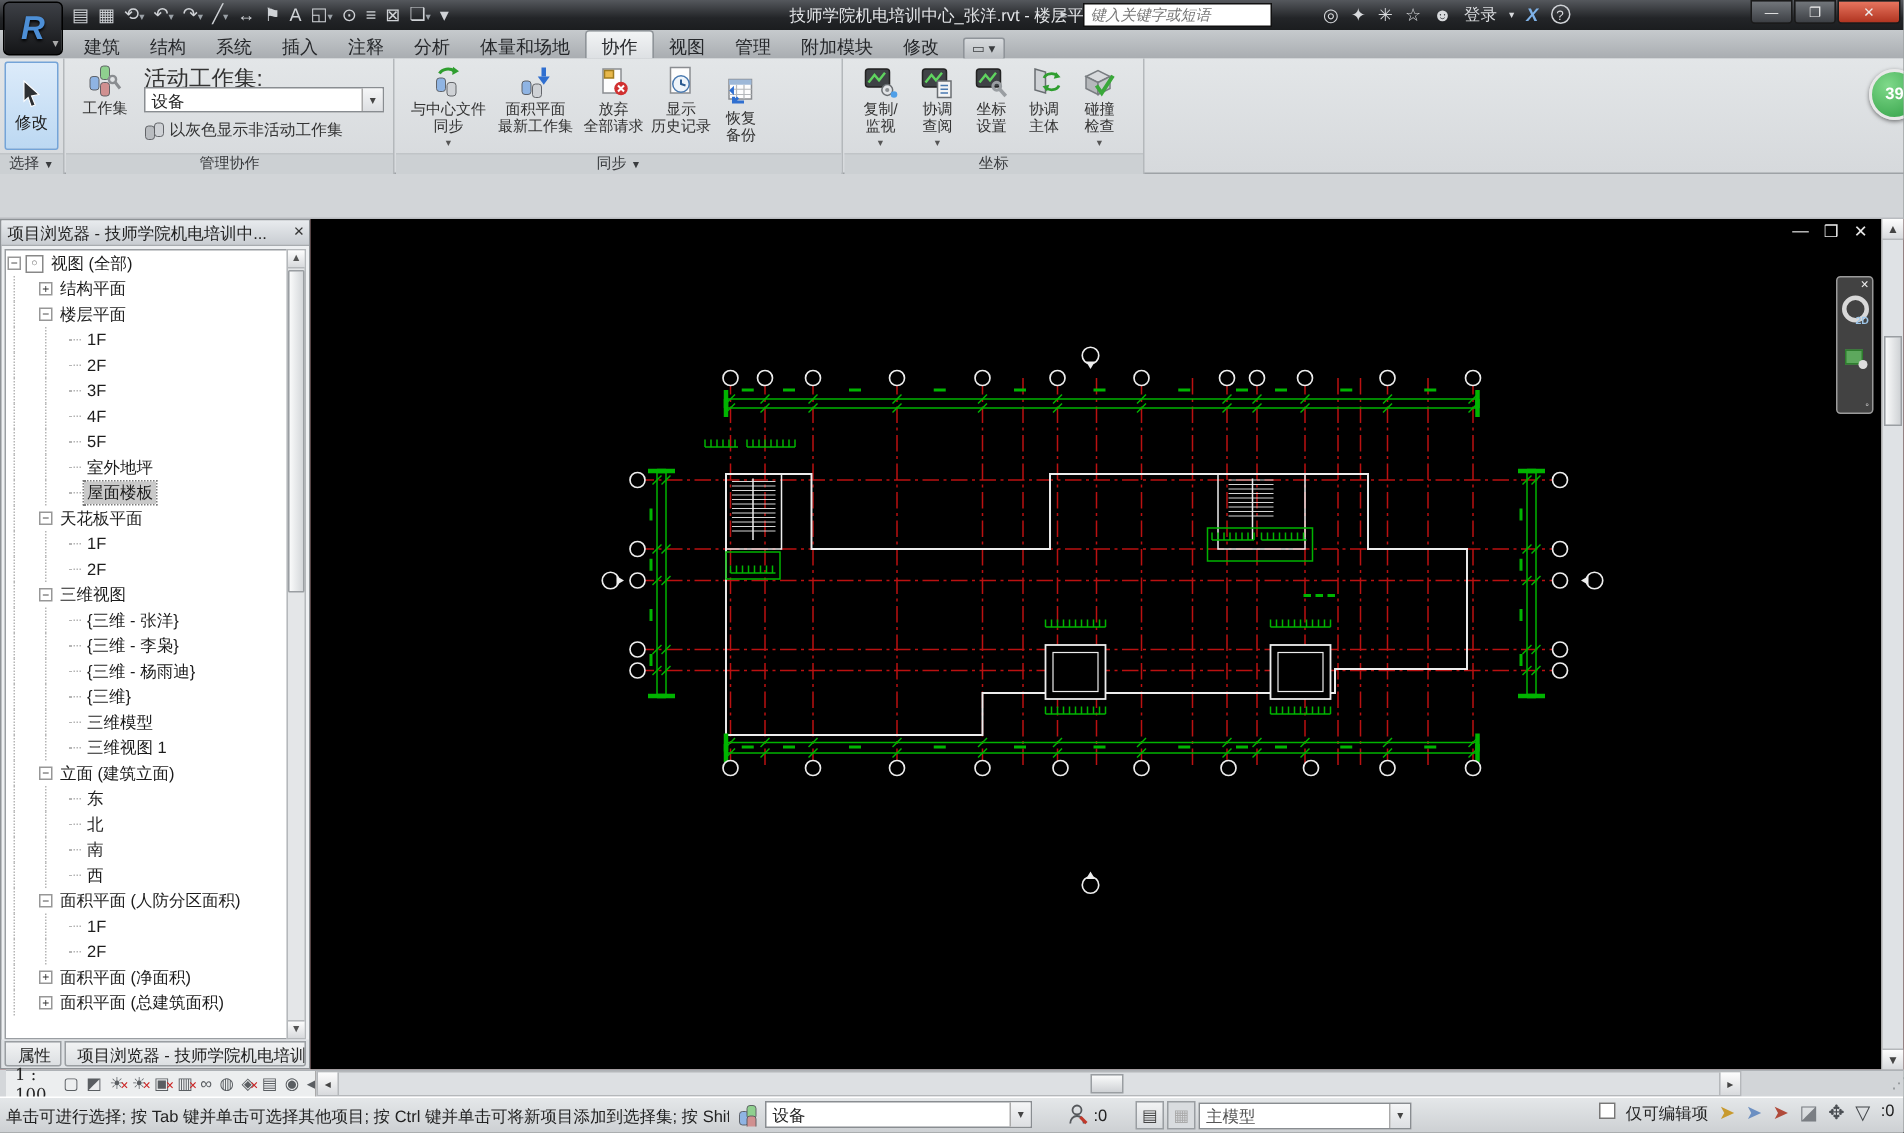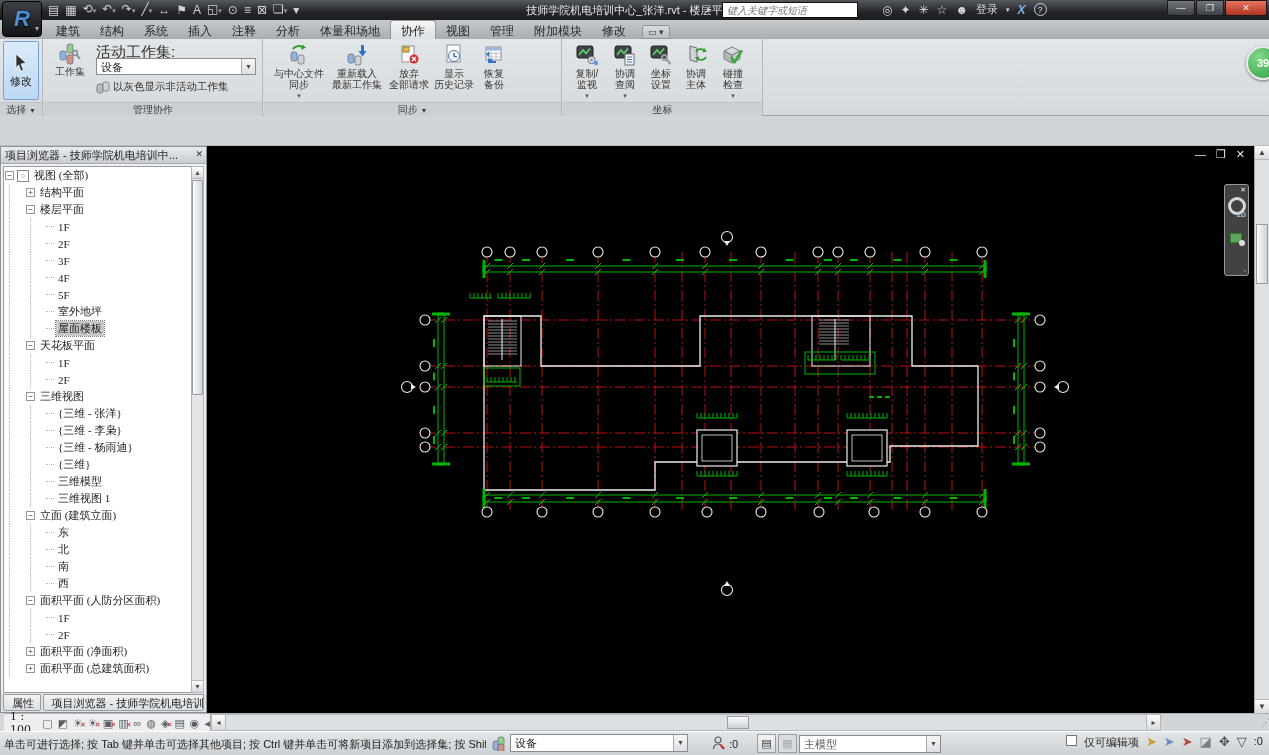--- a/index.html
+++ b/index.html
@@ -8,21 +8,21 @@
   
   #titlebar { position:absolute; left:0; top:0; width:1269px; height:20px; background:linear-gradient(#55585d,#232528 60%,#1b1d1f); color:#d8d8d8; }
   #appbtn { position:absolute; left:2px; top:1px; width:40px; height:36px; background:linear-gradient(#3d4046,#141517); border:1px solid #000; border-radius:4px; z-index:5; display:flex; align-items:center; justify-content:center; }
   #appbtn .rlogo { color:#4d8fd6; font-size:22px; font-weight:bold; font-style:italic; text-shadow:0 1px 2px #000; }
   #appbtn .caret { color:#aaa; font-size:8px; position:absolute; right:2px; bottom:3px; }
   #qat { position:absolute; left:48px; top:2px; height:16px; display:flex; align-items:center; gap:6px; }
   #qat .qi { font-size:12px; color:#cfd2d6; line-height:14px; }
   #qat .qi .mini { font-size:7px; color:#9aa0a6; }
   #titletext { position:absolute; left:420px; top:3px; width:470px; text-align:center; font-size:11px; color:#e4e6e9; white-space:nowrap; overflow:hidden; }
   #qatoverflow { position:absolute; left:707px; top:4px; font-size:9px; color:#cfd2d6; }
-  #searchbox { position:absolute; left:722px; top:2px; width:136px; height:16px; font-size:10px; font-style:italic; color:#777; border:1px solid #111; background:#fff; padding:0 4px; }
+  #searchbox { position:absolute; left:722px; top:2px; width:126px; height:16px; font-size:10px; font-style:italic; color:#777; border:1px solid #111; background:#fff; padding:0 4px; }
   #infocenter { position:absolute; left:882px; top:2px; display:flex; align-items:center; gap:8px; color:#d8dadd; font-size:12px; }
   #infocenter .glyph { font-size:12px; }
   #infocenter .signin { font-size:11px; }
   #infocenter .helpq { width:13px; height:13px; border:1px solid #cfd2d6; border-radius:50%; font-size:9px; display:flex; align-items:center; justify-content:center; }
   #winbtns { position:absolute; right:2px; top:0; display:flex; }
   .wbtn { width:28px; height:16px; display:flex; align-items:center; justify-content:center; font-size:9px; color:#eee; background:linear-gradient(#72767b,#3c3f44); border:1px solid #1a1a1a; border-radius:0 0 3px 3px; margin-left:1px; }
   .wbtn.close { width:42px; background:linear-gradient(#e8755f,#b03420); }
 
   
   #tabrow { position:absolute; left:0; top:20px; width:1269px; height:19px; background:linear-gradient(#c6cacd,#a9adb1); padding-left:46px; white-space:nowrap; }
@@ -58,21 +58,21 @@
   #pbtree { position:absolute; left:2px; top:19px; width:190px; height:527px; background:#fff; border:1px solid #9a9ea2; overflow:hidden; font-size:11px; color:#1c1c1c; }
   #pbscroll { position:absolute; right:2px; top:19px; width:13px; height:527px; background:#e4e6e8; border:1px solid #b5b8bb; }
   #pbscroll .arr { width:11px; height:12px; font-size:7px; text-align:center; line-height:12px; color:#555; background:linear-gradient(#fdfdfd,#d8dadd); border-bottom:1px solid #b5b8bb; }
   #pbscroll .arr.dn { position:absolute; bottom:0; border-top:1px solid #b5b8bb; border-bottom:none; }
   #pbthumb { position:absolute; left:0; top:13px; width:11px; height:215px; background:linear-gradient(90deg,#fafbfb,#d4d7da); border:1px solid #9a9ea2; border-radius:1px; }
   .trow { height:17px; display:flex; align-items:center; white-space:nowrap; }
   .tguide { width:16px; height:17px; border-left:1px dotted #b5b5b5; margin-left:5px; flex:none; }
   .texp { width:9px; height:9px; flex:none; border:1px solid #979797; background:#fff; font-size:8px; line-height:7px; text-align:center; color:#333; margin:0 3px 0 1px; }
   .thdash { width:8px; height:0; border-top:1px dotted #b5b5b5; margin-right:2px; flex:none; }
   .ticon { width:12px; height:12px; flex:none; border:1px solid #888; background:#fff; font-size:7px; line-height:10px; text-align:center; color:#666; margin-right:3px; }
-  .tlabel { padding:0 2px;font-family:Liberation Serif, serif; }
+  .tlabel { padding:0 2px; }
   .tlabel.sel { background:#c9c9c9; outline:1px dotted #7a7a7a; }
   #pbtabs { position:absolute; left:0; bottom:0; width:205px; height:19px; display:flex; gap:2px; padding:1px 2px; background:#dfe2e5; }
   .pbtab { height:17px; padding:1px 8px; font-size:11px; color:#222; background:linear-gradient(#f2f3f4,#dcdfe2); border:1px solid #9a9ea2; border-radius:0 0 2px 2px; white-space:nowrap; overflow:hidden; }
 
   
   #canvas { position:absolute; left:207px; top:0; width:1062px; height:567px; background:#000; }
   #planwrap { position:absolute; left:0; top:0; }
   #viewbtns { position:absolute; right:24px; top:2px; display:flex; gap:10px; color:#e8e8e8; font-size:11px; }
   #navbar { position:absolute; right:20px; top:38px; width:25px; height:92px; background:rgba(120,120,120,0.55); border:1px solid #9a9a9a; border-radius:3px; }
   #navbar .nx { position:absolute; right:2px; top:1px; font-size:7px; color:#eee; }
@@ -220,21 +220,21 @@
         <span class="dd">▾</span>
       </div><div class="rbtn" style="width: 58px;">
         <span class="ic">
           <svg width="24" height="24">
             <rect x="3" y="11" width="6" height="9" rx="2" fill="#8fb4e3" stroke="#56585c" stroke-width="0.6"></rect>
             <rect x="10" y="13" width="6" height="9" rx="2" fill="#cfd2d6" stroke="#56585c" stroke-width="0.6"></rect>
             <rect x="16" y="2" width="3" height="6" fill="#2f6fd0"></rect>
             <path d="M13.5 8 L21.5 8 L17.5 13.5 Z" fill="#2f6fd0"></path>
           </svg>
         </span>
-        <div>重新载入</div>
+        <div>面积平面</div>
         <div>最新工作集</div>
       </div><div class="rbtn" style="width: 46px;">
         <span class="ic">
           <svg width="24" height="24">
             <rect x="5" y="3" width="12" height="16" fill="#fdfdfd" stroke="#8a8d91"></rect>
             <rect x="6" y="4" width="6" height="5" fill="#e8b84b" stroke="#a07c1e"></rect>
             <circle cx="17" cy="16" r="4.5" fill="#d03030"></circle>
             <path d="M15 14 L19 18 M19 14 L15 18" stroke="#fff" stroke-width="1.4"></path>
           </svg>
         </span>
@@ -243,21 +243,21 @@
       </div><div class="rbtn" style="width: 44px;">
         <span class="ic">
           <svg width="24" height="24">
             <rect x="5" y="2" width="13" height="17" fill="#fdfdfd" stroke="#8a8d91"></rect>
             <circle cx="12" cy="13" r="5.5" fill="#eef4fa" stroke="#4a7ab0"></circle>
             <path d="M12 10 L12 13 L15 14" fill="none" stroke="#2a5a90" stroke-width="1.3"></path>
           </svg>
         </span>
         <div>显示</div>
         <div>历史记录</div>
-      </div><div class="rbtn" style="width: 36px;">
+      </div><div class="rbtn" style="width: 36px; justify-content: center;">
         <span class="ic">
           <svg width="24" height="24">
             <rect x="4" y="4" width="15" height="13" fill="#fdfdfd" stroke="#8a8d91"></rect>
             <rect x="4" y="4" width="15" height="3.5" fill="#9db8d8"></rect>
             <path d="M4 10.5 L19 10.5 M4 14 L19 14 M9 7.5 L9 17 M14 7.5 L14 17" stroke="#b5b8bb" stroke-width="0.8"></path>
             <path d="M14 19 L7 19 L7 15.5 M7 19 L10 16" stroke="#2f6fd0" stroke-width="2" fill="none"></path>
             <path d="M4.5 19 L9 14.5 L9 23.5 Z" fill="#2f6fd0" transform="translate(1,-2) scale(0.7)"></path>
           </svg>
         </span>
         <div>恢复</div>

